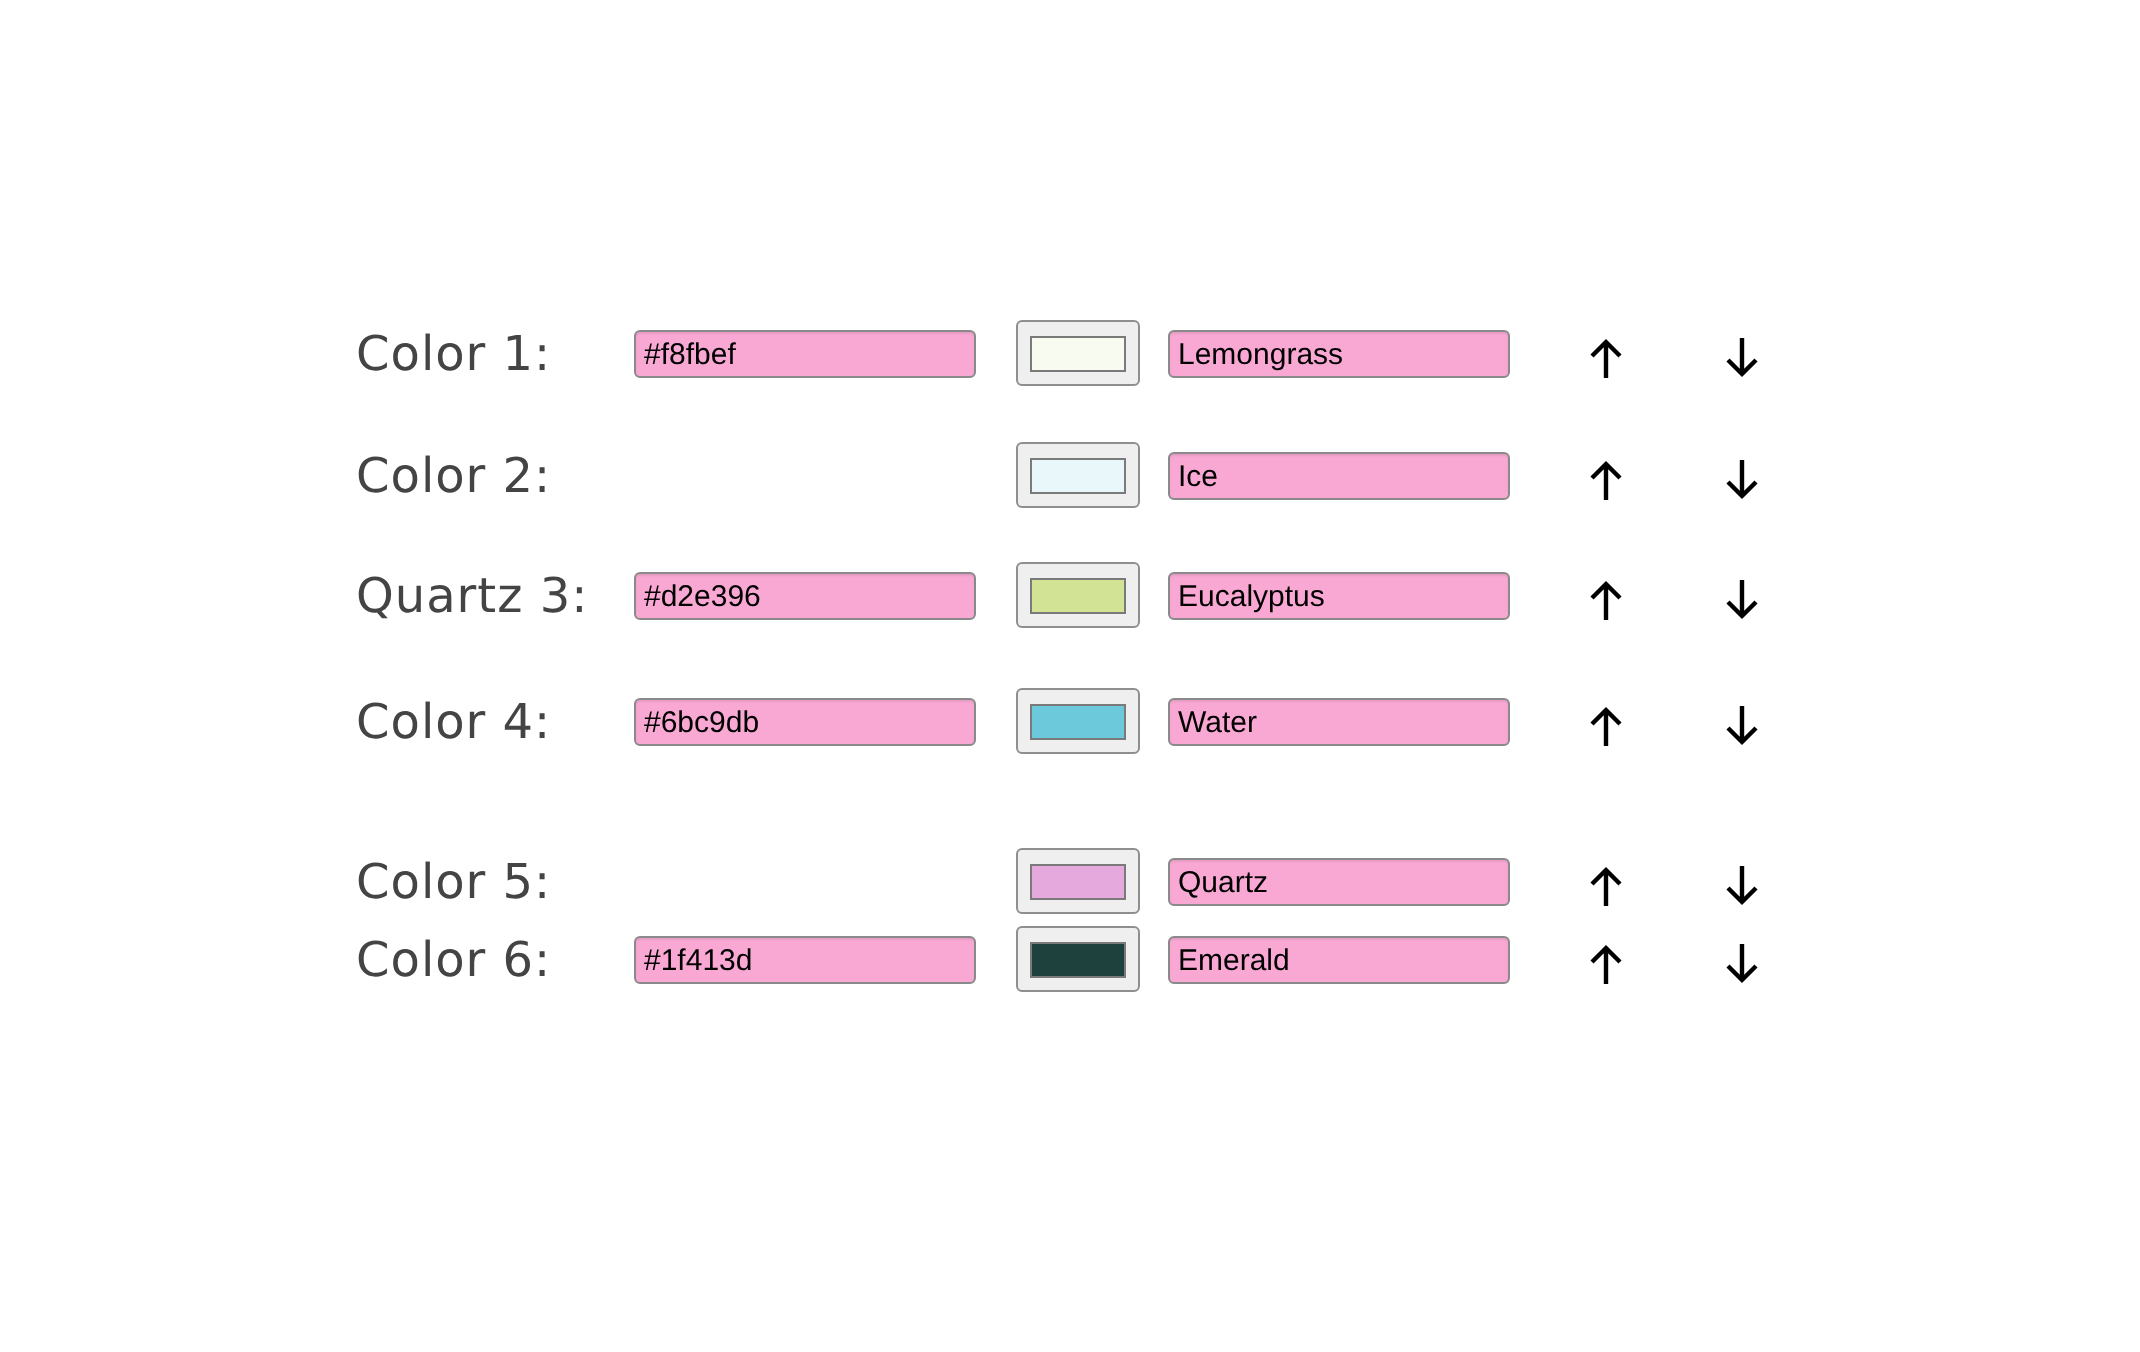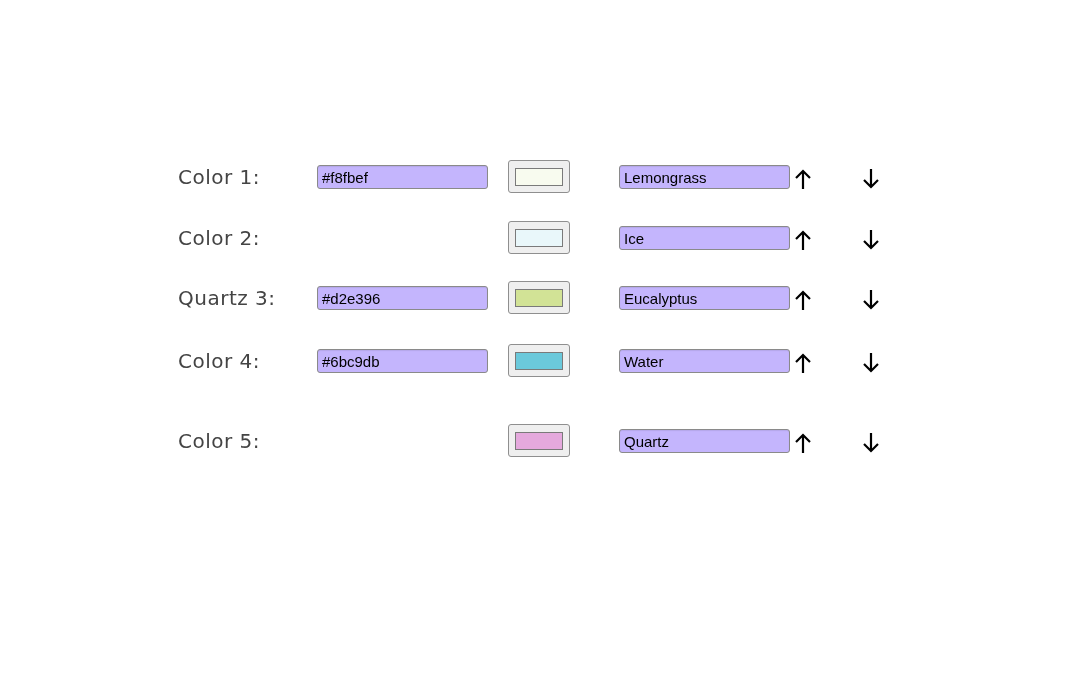--- a/index.html
+++ b/index.html
@@ -19,44 +19,44 @@
       position: absolute;
       left: 0;
       width: 1070px;
       height: 34px;
     }
     .label {
       position: absolute;
       left: 178px;
       top: 4px;
       font-family: "DejaVu Sans", sans-serif;
-      font-size: 20px;
+      font-size: 24px;
       color: #444444;
       letter-spacing: 0.5px;
       line-height: 26px;
       white-space: nowrap;
     }
     .text-input {
       position: absolute;
       top: 5px;
       height: 24px;
       width: 171px;
       box-sizing: border-box;
       border: 1px solid #8a8a8a;
       border-radius: 3px;
-      background: #c4b5fd;
+      background: #f9a8d4;
       font-family: "Liberation Sans", sans-serif;
       font-size: 15px;
       color: #000000;
       padding: 0 4px;
       outline: none;
       box-shadow: inset 0 1px 1px rgba(0,0,0,0.08);
     }
     .hex-input { left: 317px; }
-    .name-input { left: 584px; margin-left: 35px; }
+    .name-input { left: 584px; }
     .swatch-btn {
       position: absolute;
       left: 508px;
       top: 0;
       width: 62px;
       height: 33px;
       box-sizing: border-box;
       border: 1px solid #8f8f8f;
       border-radius: 3px;
       background: #efefef;
@@ -175,14 +175,32 @@
           <path d="M12 23 V5 M5 12 L12 5 L19 12" stroke="#000" stroke-width="2.2" fill="none"></path>
         </svg>
     </span>
     <span class="arrow arrow-down">
       <svg width="24" height="26" viewBox="0 0 24 26">
           <path d="M12 3 V21 M5 14 L12 21 L19 14" stroke="#000" stroke-width="2.2" fill="none"></path>
         </svg>
     </span>
   </div>
 
+  <div class="row" style="top:463px;">
+    <span class="label">Color 6:</span>
+    <input class="text-input hex-input" type="text" value="#1f413d" style="">
+    <button class="swatch-btn">
+      <span class="swatch-inner" style="background:#1f413d;"></span>
+    </button>
+    <input class="text-input name-input" type="text" value="Emerald" style="">
+    <span class="arrow arrow-up">
+      <svg width="24" height="26" viewBox="0 0 24 26">
+          <path d="M12 23 V5 M5 12 L12 5 L19 12" stroke="#000" stroke-width="2.2" fill="none"></path>
+        </svg>
+    </span>
+    <span class="arrow arrow-down">
+      <svg width="24" height="26" viewBox="0 0 24 26">
+          <path d="M12 3 V21 M5 14 L12 21 L19 14" stroke="#000" stroke-width="2.2" fill="none"></path>
+        </svg>
+    </span>
+  </div>
 
 </div>
 
 </body></html>

